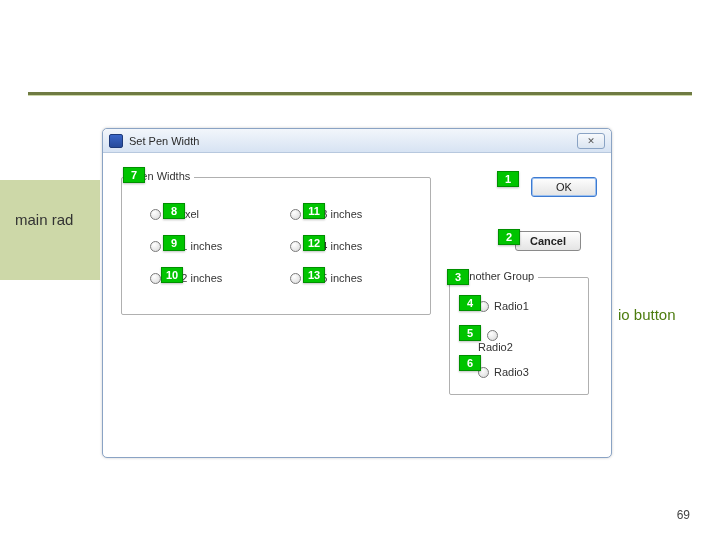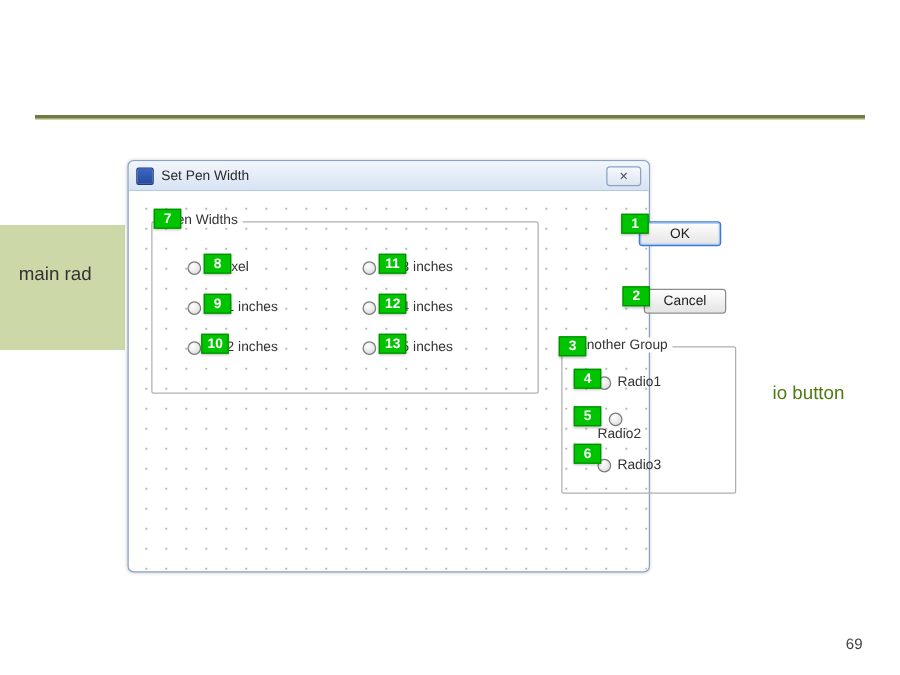--- a/index.html
+++ b/index.html
@@ -17,21 +17,21 @@
 
   .side-label-left { position: absolute; left: 15px; top: 211px; font-size: 15px; color: #333; }
   .side-label-right { position: absolute; left: 618px; top: 306px; font-size: 15px; color: #4d7c0f; }
 
   .page-num { position: absolute; right: 30px; bottom: 18px; font-size: 12px; color: #444; }
 
   
   .dialog {
     position: absolute;
     left: 102px; top: 128px;
-    width: 418px; height: 330px;
+    width: 510px; height: 330px;
     background: #fff;
     border: 1px solid #8aa3c4;
     border-radius: 5px;
     box-shadow: 0 0 3px rgba(0,0,0,.2), inset 0 0 0 1px rgba(255,255,255,.6);
     
     background-image: radial-gradient(circle, rgba(0,0,0,.28) 0.6px, transparent 0.6px);
     background-size: 16px 16px;
     background-position: 6px 30px;
   }
   .titlebar {
@@ -184,24 +184,24 @@
       <div class="radio" style="left:28px; top:52px;flex-direction:column;">
         <span class="circle"></span>
         <span>Radio2</span>
       </div>
       <div class="radio" style="left:28px; top:88px;">
         <span class="circle"></span>
         <span>Radio3</span>
       </div>
     </div>
 
-    <div class="winbtn ok" style="left:408px; top:48px;">
+    <div class="winbtn ok" style="left:428px; top:48px;">
       <span>OK</span>
     </div>
-    <div class="winbtn" style="left:412px; top:102px;">
+    <div class="winbtn" style="left:412px; top:102px;font-weight:bold;">
       <span>Cancel</span>
     </div>
 
     <div class="callout" style="left:394px; top:42px;">1</div>
     <div class="callout" style="left:395px; top:100px;">2</div>
     <div class="callout" style="left:344px; top:140px;">3</div>
     <div class="callout" style="left:356px; top:166px;">4</div>
     <div class="callout" style="left:356px; top:196px;">5</div>
     <div class="callout" style="left:356px; top:226px;">6</div>
 

